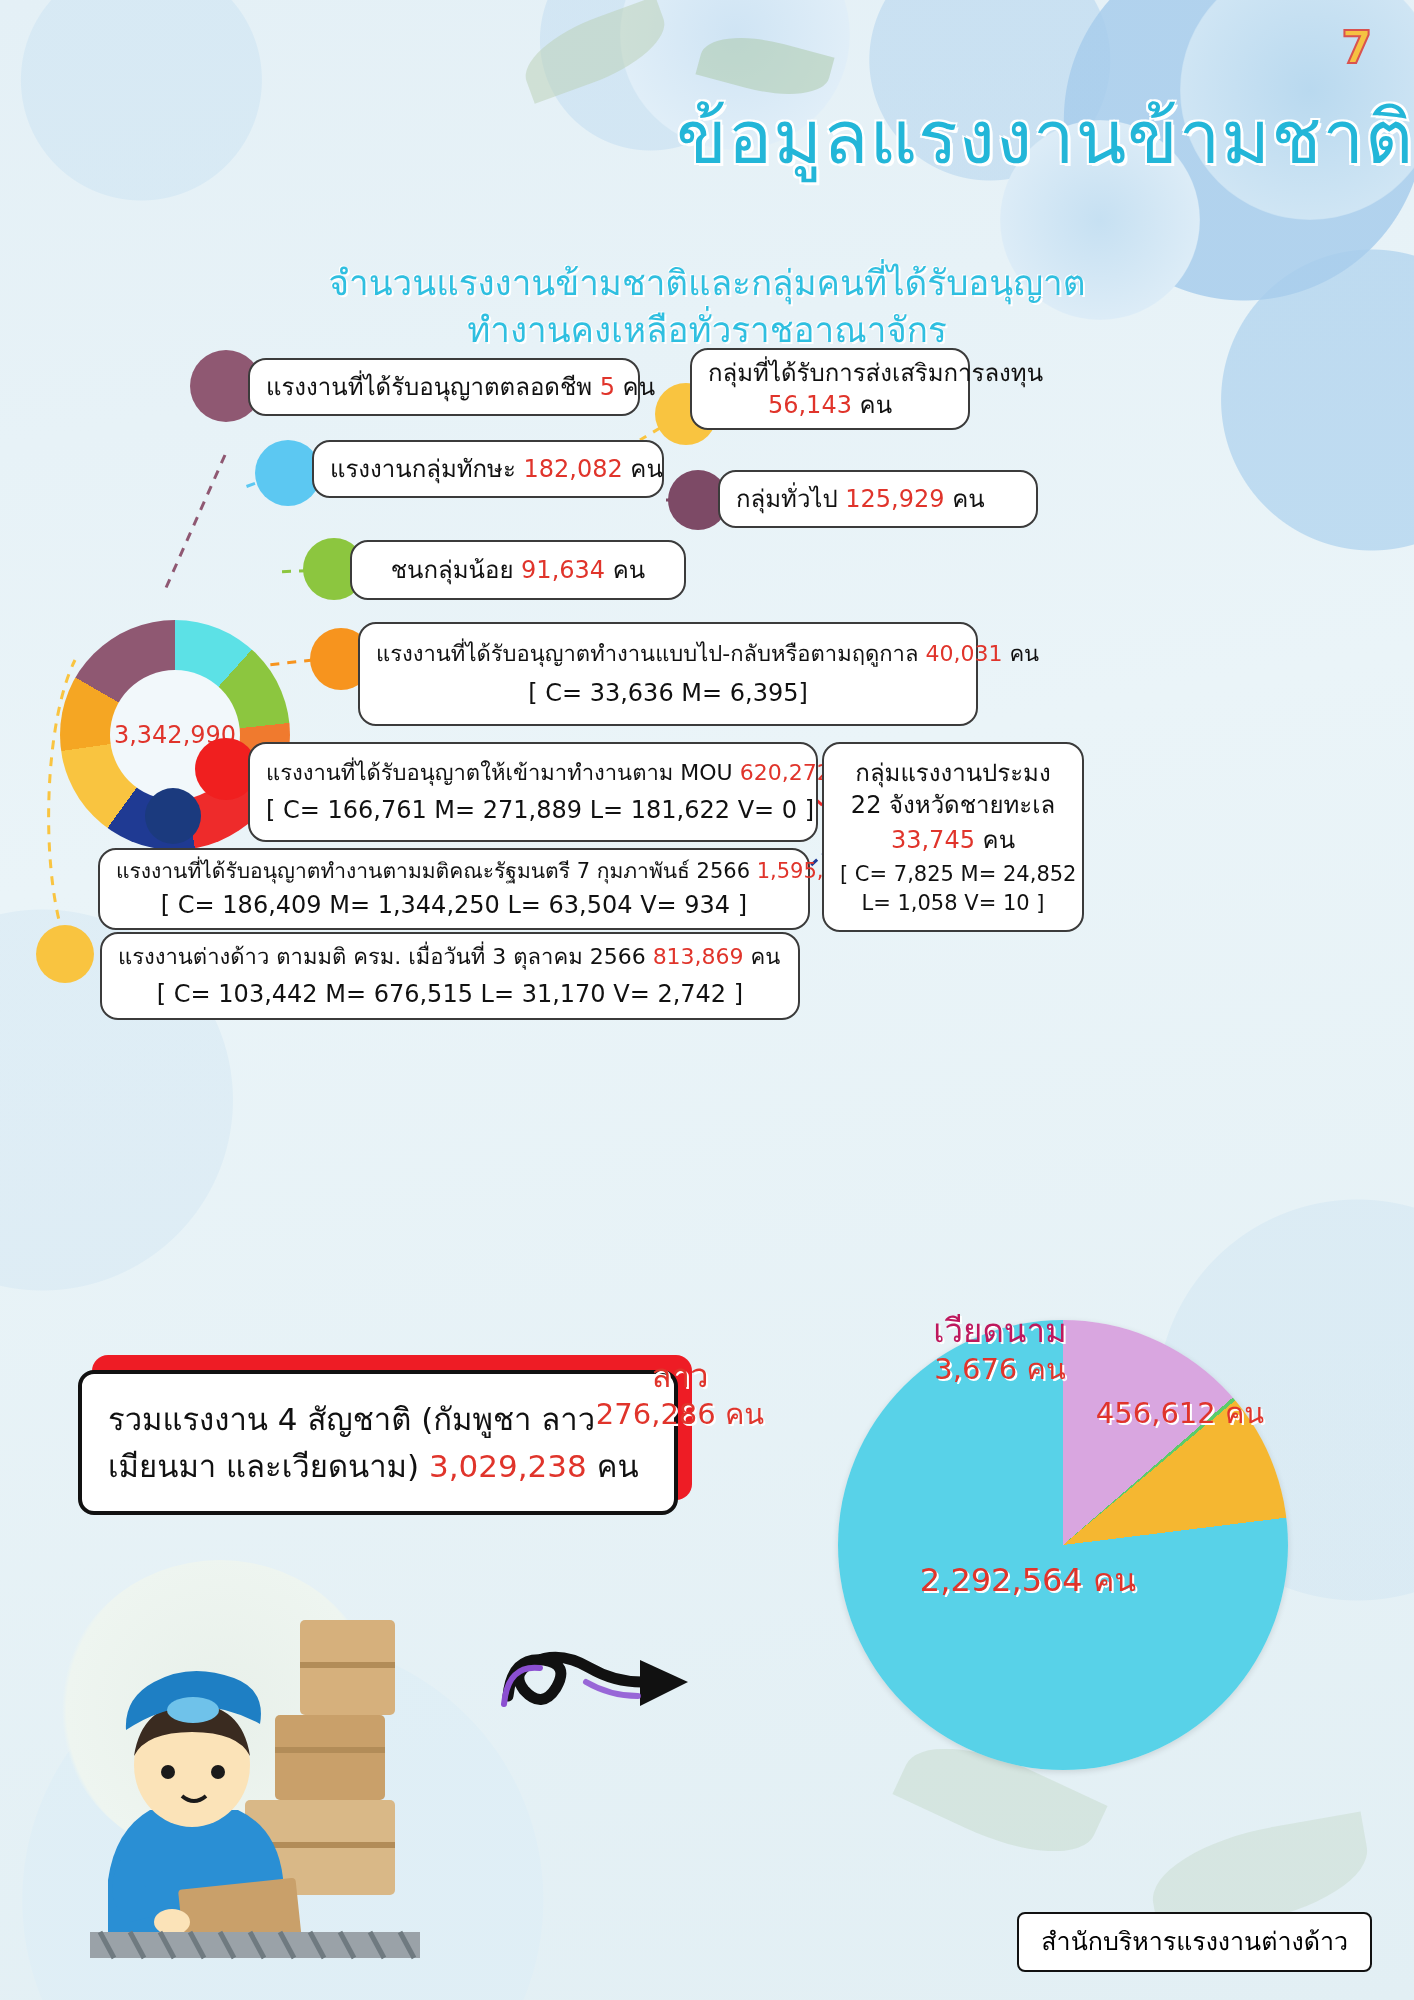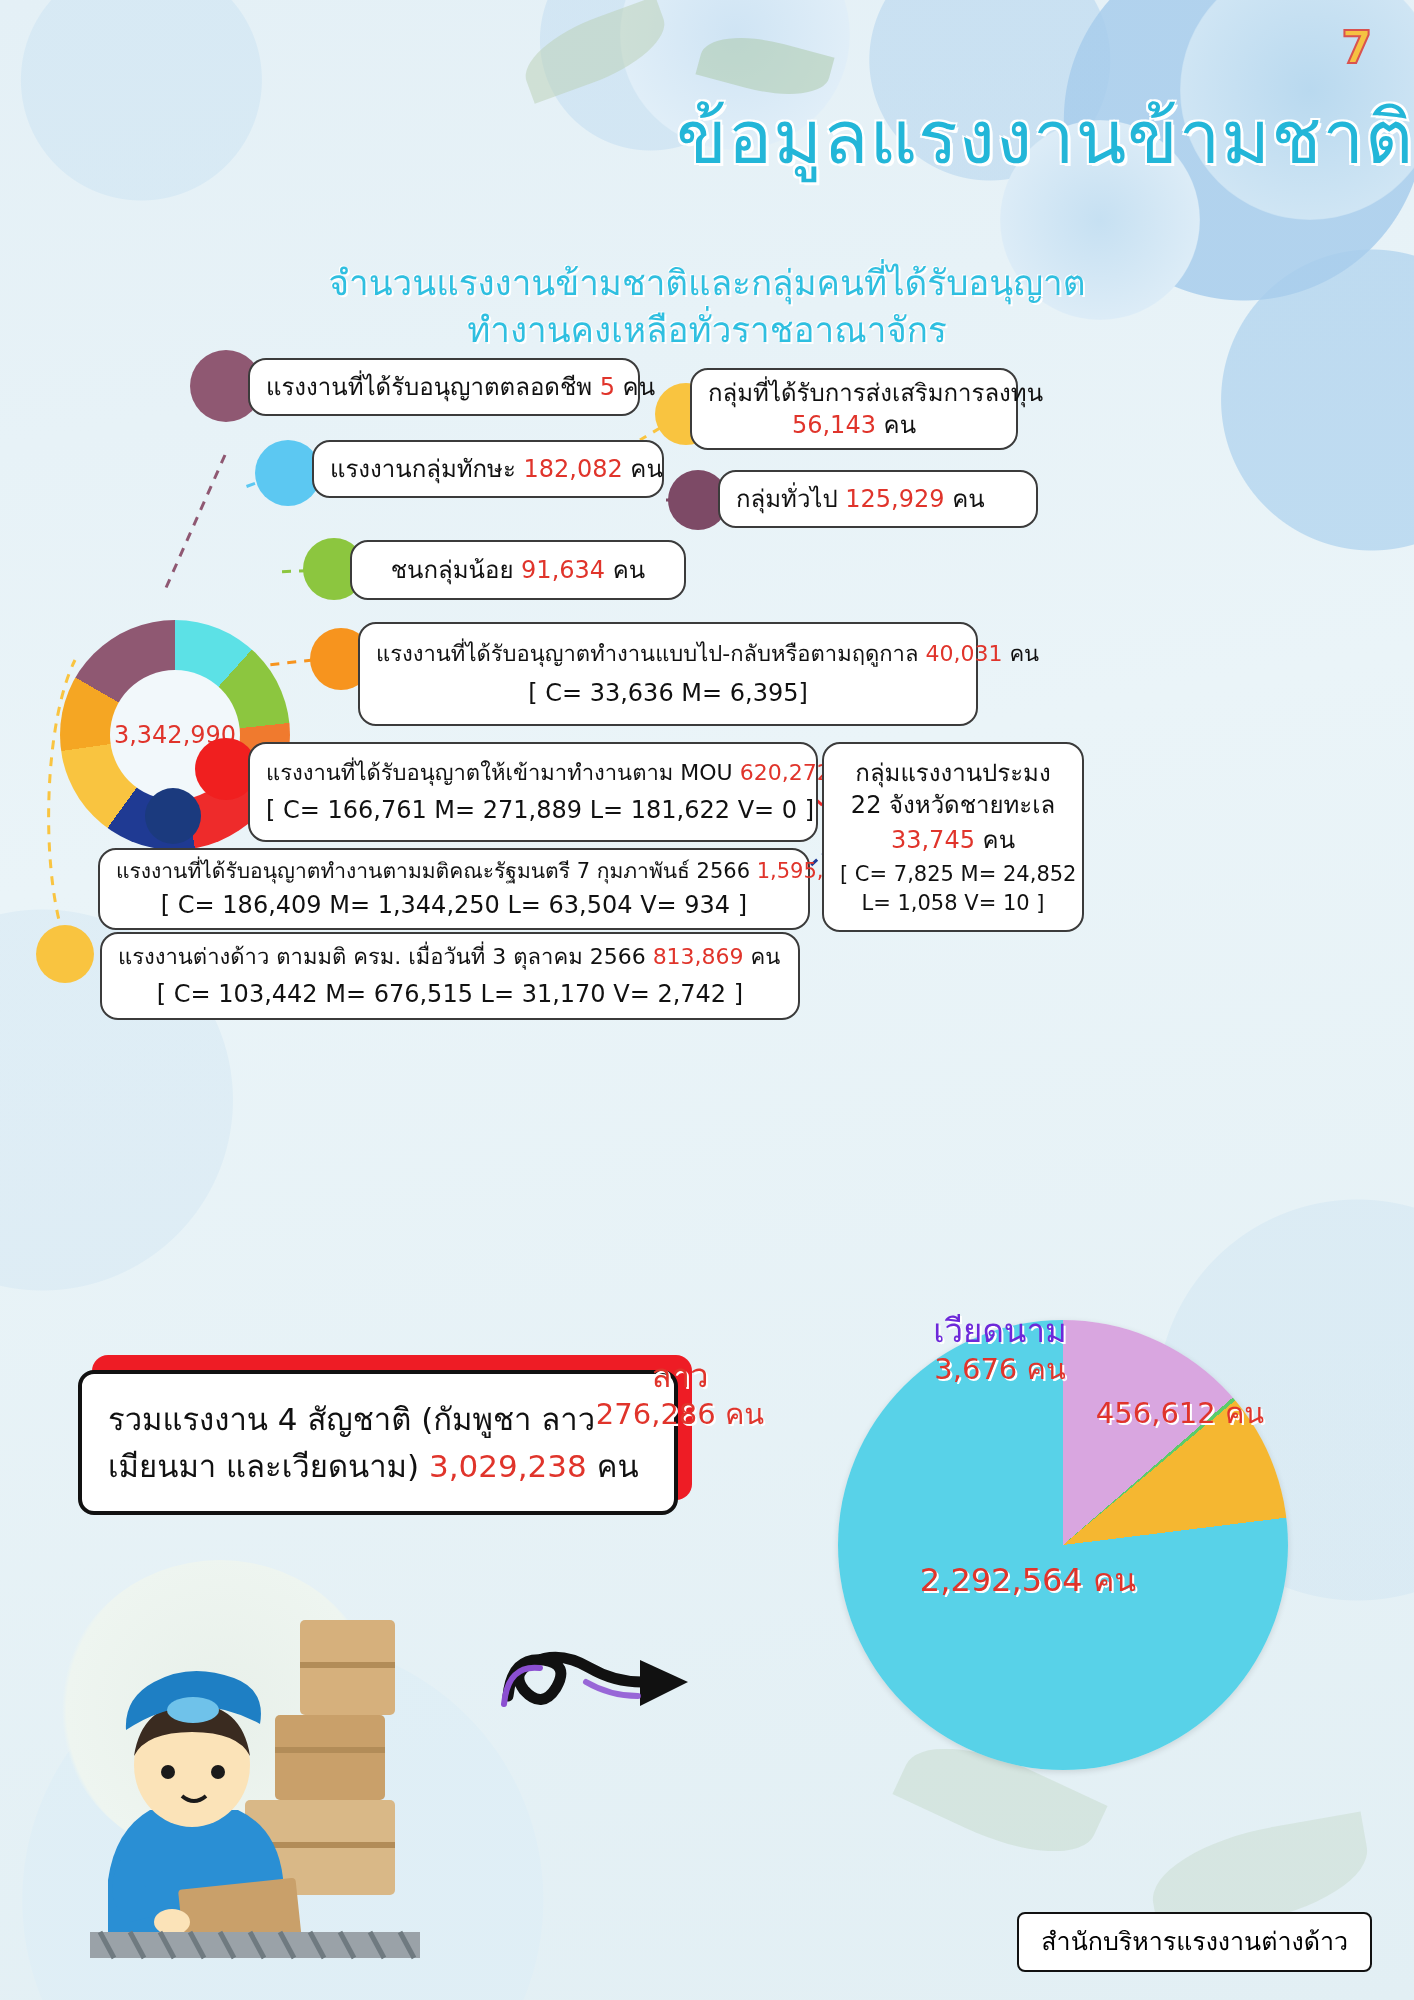--- a/index.html
+++ b/index.html
@@ -130,21 +130,21 @@
 <div class="bubble" style="left:36px;top:925px;width:58px;height:58px;background:#f9c440;"></div>
 
 <div class="callout" style="left:248px;top:358px;width:392px;height:58px;">
   <div class="row">
     <span>แรงงานที่ได้รับอนุญาตตลอดชีพ</span>
     <span class="red">5</span>
     <span>คน</span>
   </div>
 </div>
 
-<div class="callout ctr" style="left:690px;top:368px;width:328px;height:82px;">
+<div class="callout ctr" style="left:690px;top:348px;width:280px;height:82px;">
   <div class="row">กลุ่มที่ได้รับการส่งเสริมการลงทุน</div>
   <div class="row">
     <span class="red">56,143</span>
     <span>คน</span>
   </div>
 </div>
 
 <div class="callout" style="left:312px;top:440px;width:352px;height:58px;">
   <div class="row">
     <span>แรงงานกลุ่มทักษะ</span>
@@ -237,21 +237,21 @@
 <div class="pie-label" style="left:1030px;top:1395px;width:300px;">
   <div style="font-size:29px;color:#e0342b;text-shadow:2px 2px 0 #fff;">456,612  คน</div>
 </div>
 
 <div class="pie-label" style="left:530px;top:1355px;width:300px;">
   <div style="font-size:33px;color:#e0342b;text-shadow:2px 2px 0 #fff;">ลาว</div>
   <div style="font-size:29px;color:#e0342b;text-shadow:2px 2px 0 #fff;">276,286  คน</div>
 </div>
 
 <div class="pie-label" style="left:830px;top:1310px;width:340px;">
-  <div style="font-size:33px;color:#6d28d9;text-shadow:2px 2px 0 #fff;">เวียดนาม</div>
+  <div style="font-size:33px;color:#be185d;text-shadow:2px 2px 0 #fff;">เวียดนาม</div>
   <div style="font-size:29px;color:#e0342b;text-shadow:2px 2px 0 #fff;">3,676  คน</div>
 </div>
 
 <svg class="worker" viewBox="0 0 420 400">
 
   <rect x="215" y="155" width="110" height="85" rx="5" fill="#c9a06a"></rect>
   <rect x="185" y="240" width="150" height="95" rx="5" fill="#d9b887"></rect>
   <rect x="240" y="60" width="95" height="95" rx="5" fill="#d6b07c"></rect>
   <path d="M215,190 h110 M185,285 h150 M240,105 h95" stroke="#b28c58" stroke-width="6" fill="none"></path>
 

